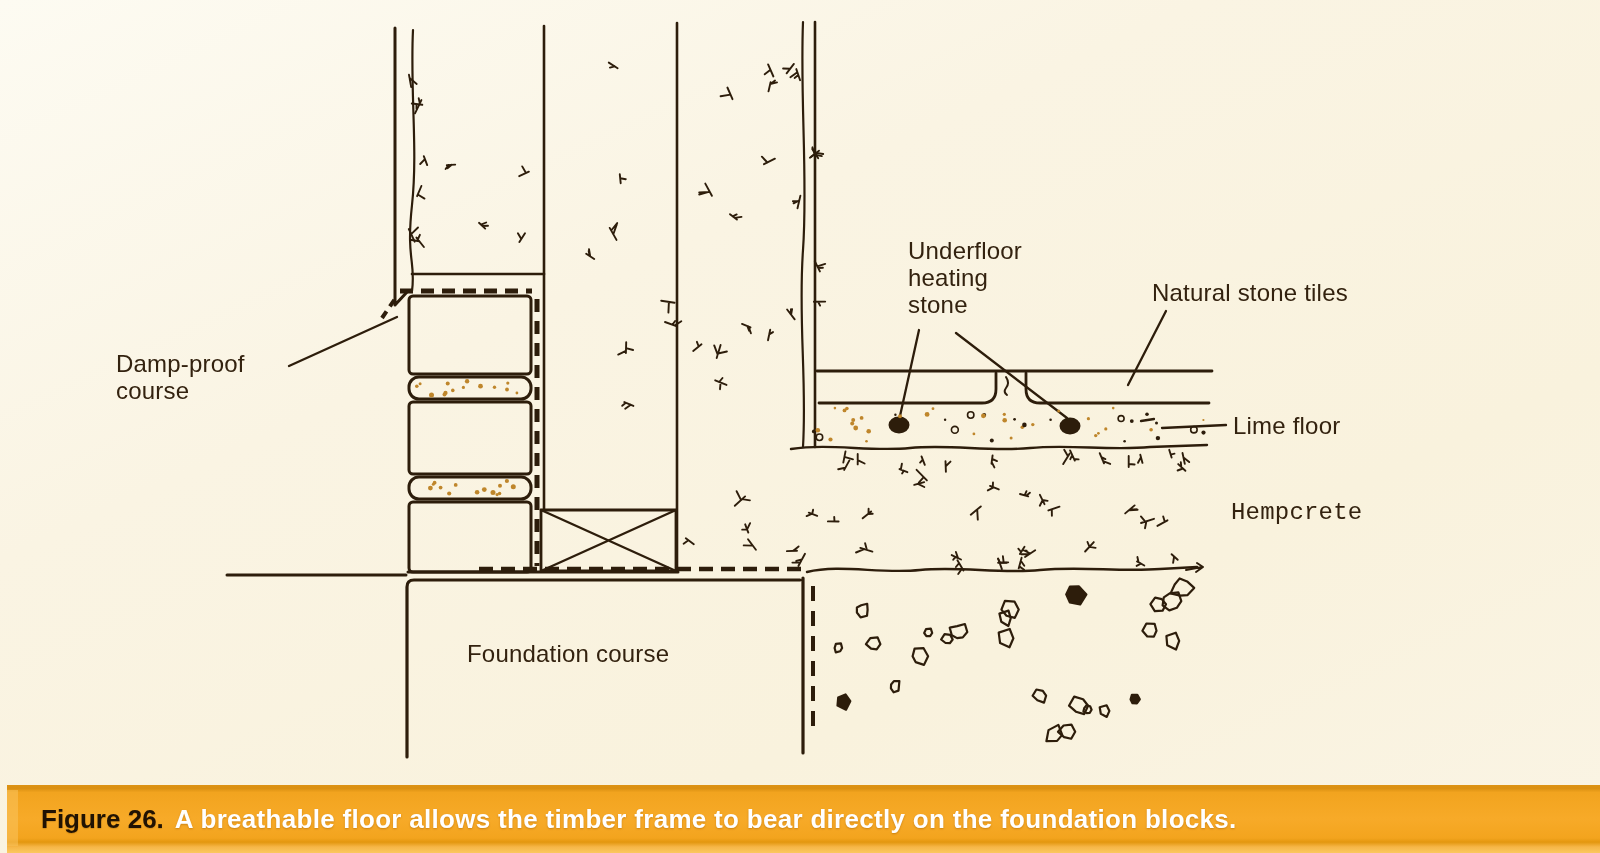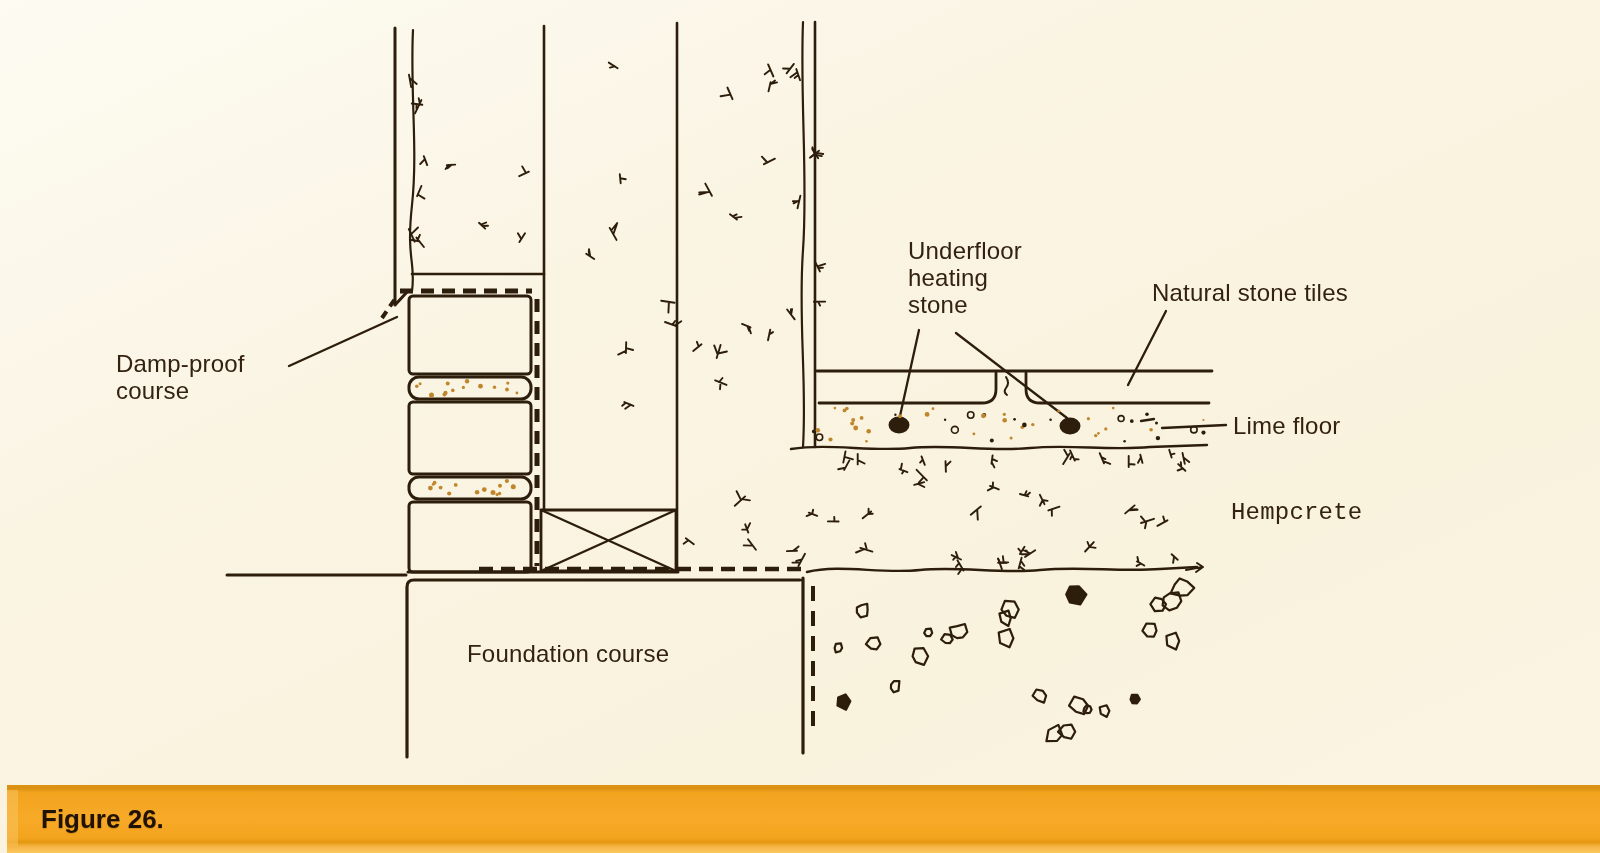--- a/index.html
+++ b/index.html
@@ -325,14 +325,15 @@
 
   <div class="lbl" id="lbl-dpc">Damp-proof course</div>
   <div class="lbl" id="lbl-ufh">Underfloor heating stone</div>
   <div class="lbl" id="lbl-nst">Natural stone tiles</div>
   <div class="lbl" id="lbl-lm">Lime floor</div>
   <div class="lbl" id="lbl-hc">Hempcrete</div>
   <div class="lbl" id="lbl-fb">Foundation course</div>
 
   <div class="caption">
     <span class="cap-prefix">Figure 26.</span>
+    <span class="cap-text">A breathable floor allows the timber frame to bear directly on the foundation blocks.</span>
   </div>
 </div>
 
 </body></html>

